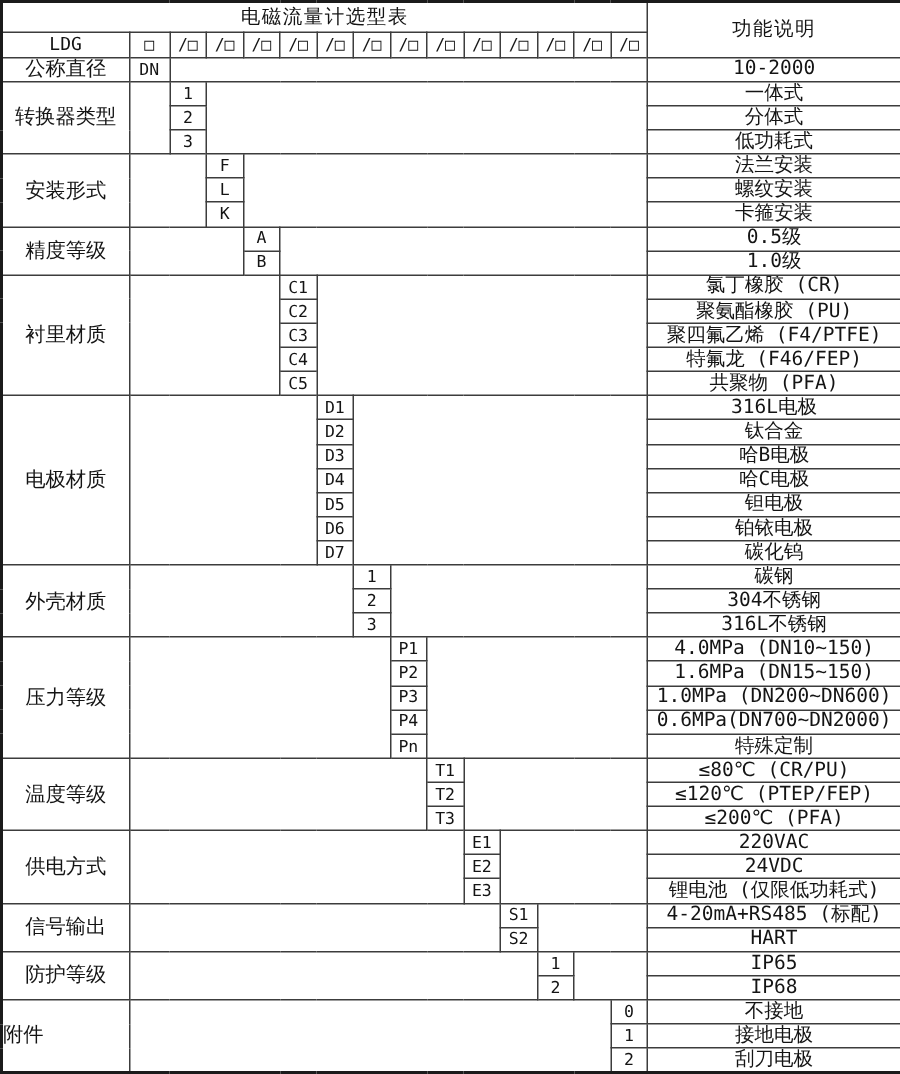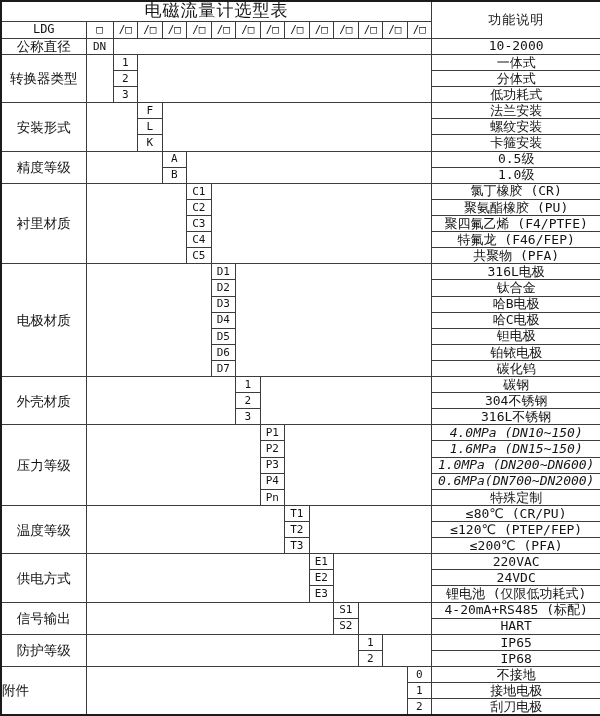--- a/index.html
+++ b/index.html
@@ -12,29 +12,29 @@
     color:#141414;background:#ffffff;
   }
   table.sel td{
     border:1px solid #3c3c3c;
     padding:0;text-align:center;vertical-align:middle;
     white-space:nowrap;overflow:hidden;line-height:1.05;
   }
   tr{height:16px;}
   tr.rt{height:20px;}
   tr.rm{height:17px;}
-  .ttl{font-size:17px;letter-spacing:1px;}
+  .ttl{font-size:13px;letter-spacing:1px;}
   .fnhead{font-size:13px;letter-spacing:1px;}
   .lbl{font-size:13.5px;text-align:left;padding-left:3px;margin-top:46px;}
   .lbl.ctr{text-align:left;padding-left:0;}
   .ldg{font-size:12px;text-align:left;padding-left:9px;margin-top:24px;}
   .code{font-size:11px;}
   .fn{font-size:13px;}
   .fncol{border-left:2px solid #1b1b1b;}
-  .left{text-align:left;padding-left:3px;font-style:italic;}
+  .left{text-align:left;padding-left:3px;}
 </style>
 </head>
 <body>
 
 <div id="screen">
 <table class="sel">
   <colgroup>
     <col style="width:85px">
     <col style="width:27px">
     <col style="width:24.5px">

